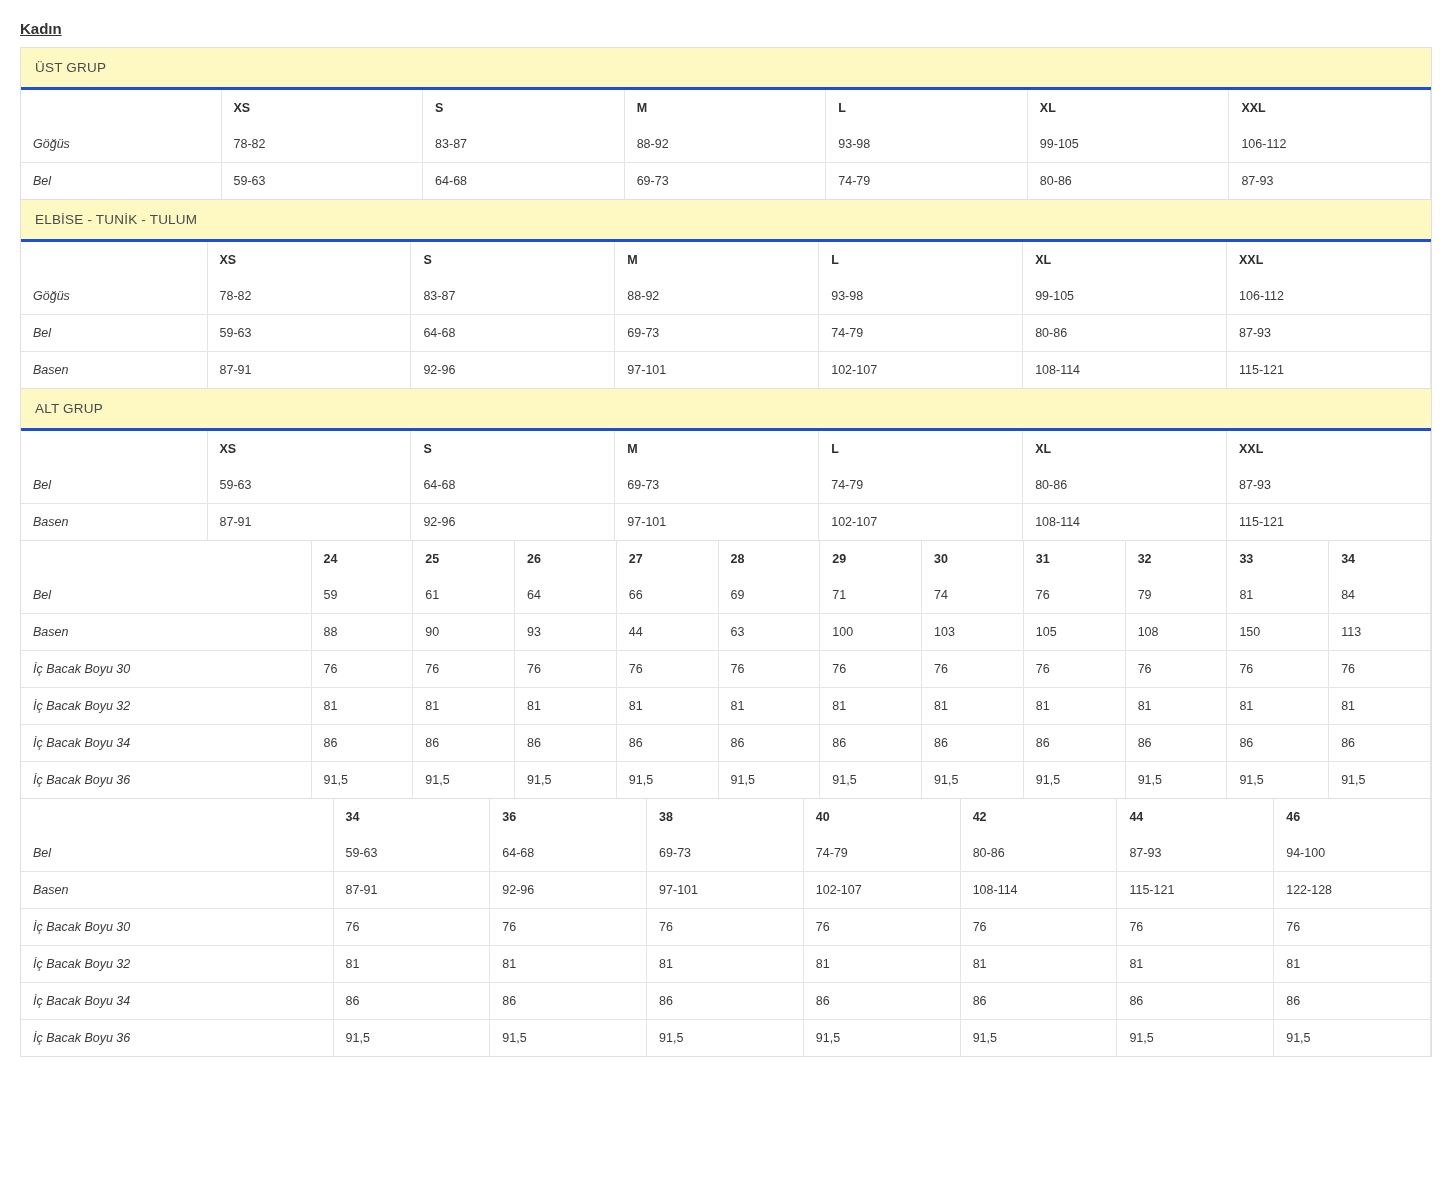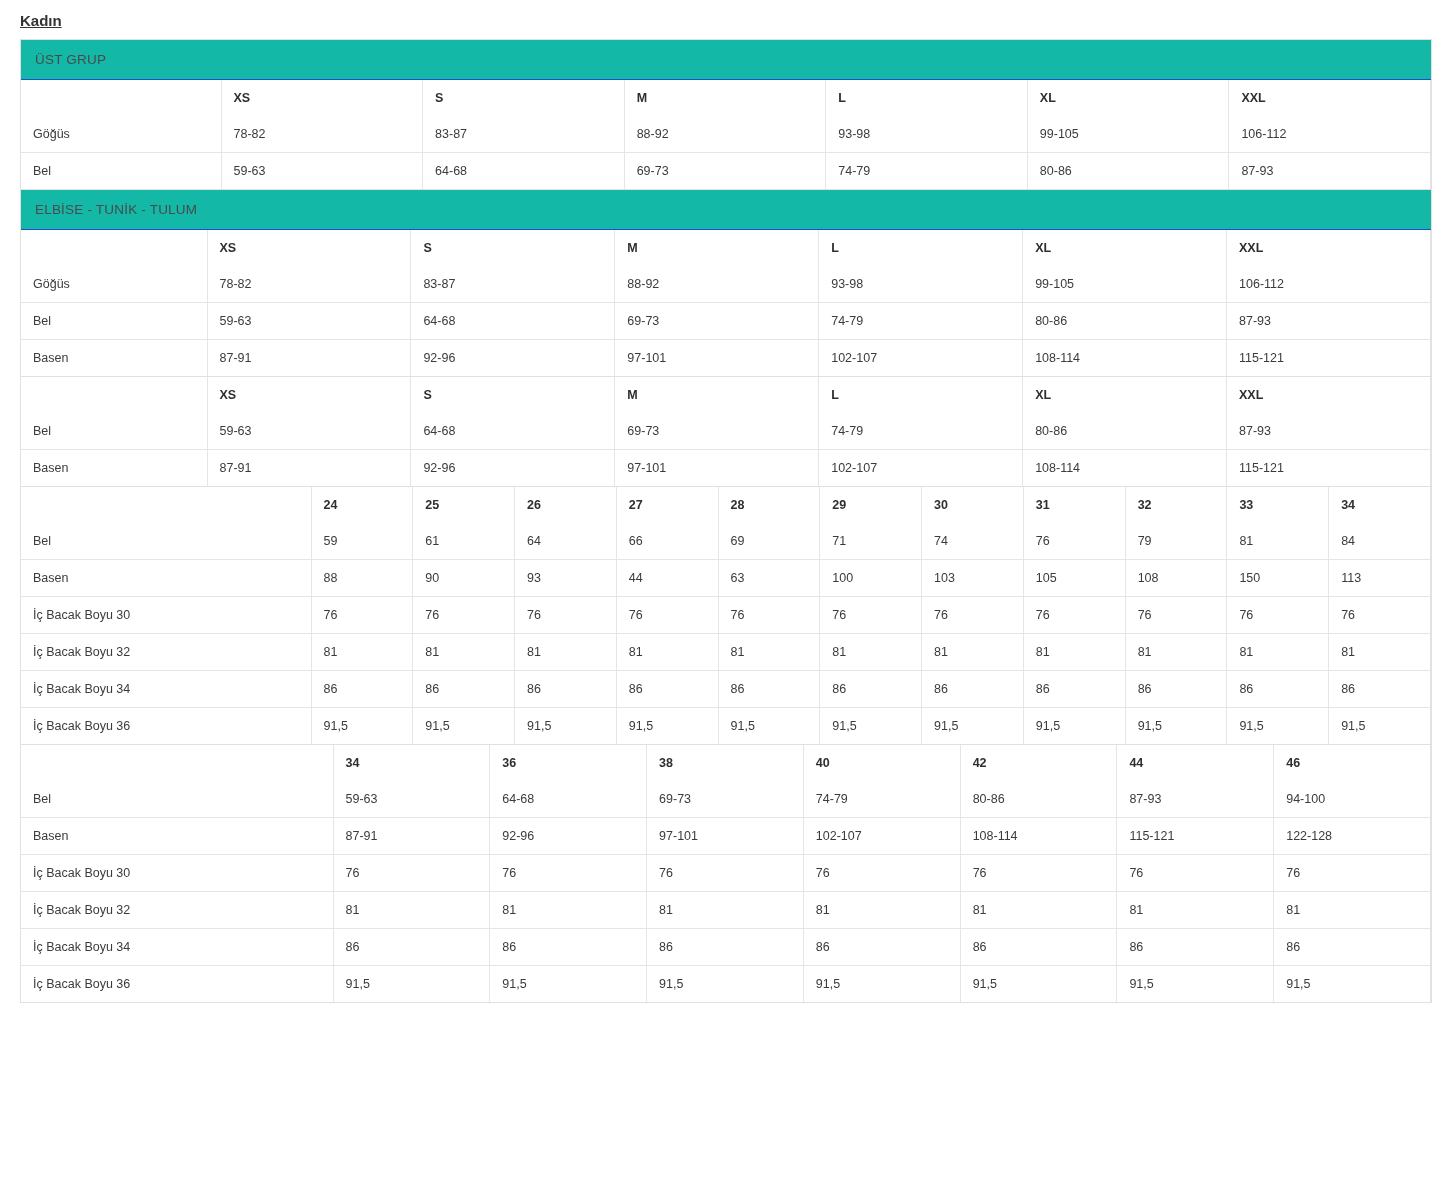--- a/index.html
+++ b/index.html
@@ -14,31 +14,31 @@
     width: 1452px;
     min-height: 1196px;
     background: #ffffff;
     position: relative;
   }
   .page-title {
     font-size: 15px;
     font-weight: bold;
     color: #333333;
     text-decoration: underline;
-    padding: 12px 0 10px 20px;
+    padding: 20px 0 10px 20px;
   }
   .panel {
     border: 1px solid #e0e0e0;
     margin: 0 20px 0 20px;
     background: #ffffff;
   }
   .panel + .panel { border-top: none; }
   .panel-header {
-    background: #14b8a6;
-    border-bottom: 1px solid #1d4ed8;
+    background: #fef9c3;
+    border-bottom: 3px solid #1d4ed8;
     font-size: 13.5px;
     color: #4a4a4a;
     padding: 12px 14px;
     letter-spacing: 0.2px;
   }
   table {
     border-collapse: collapse;
     width: 100%;
     table-layout: fixed;
   }
@@ -48,21 +48,21 @@
     border-top: none;
     font-size: 12.5px;
     color: #3b3b3b;
     padding: 11px 10px 11px 12px;
     text-align: left;
     font-weight: normal;
     background: #ffffff;
     overflow: hidden;
     white-space: nowrap;
   }
-  tr td:first-child, tr th:first-child { border-left: none; }
+  tr td:first-child, tr th:first-child { border-left: none; font-style: italic; }
   tr:last-child td, tr:last-child th { border-bottom: none; }
   th.size-head {
     font-weight: bold;
     color: #2f2f2f;
     margin-left: 36px;
   }
   th.corner { border-right: 1px solid #e5e5e5; }
 </style>
 </head>
 <body>
@@ -165,20 +165,21 @@
               <td>92-96</td>
               <td>97-101</td>
               <td>102-107</td>
               <td>108-114</td>
               <td>115-121</td>
             </tr>
           </tbody>
         </table>
       </div>
       <div class="panel">
+        <div class="panel-header">ALT GRUP</div>
         <table>
           <colgroup>
             <col style="width: 186px;">
             <col>
             <col>
             <col>
             <col>
             <col>
             <col>
           </colgroup>

